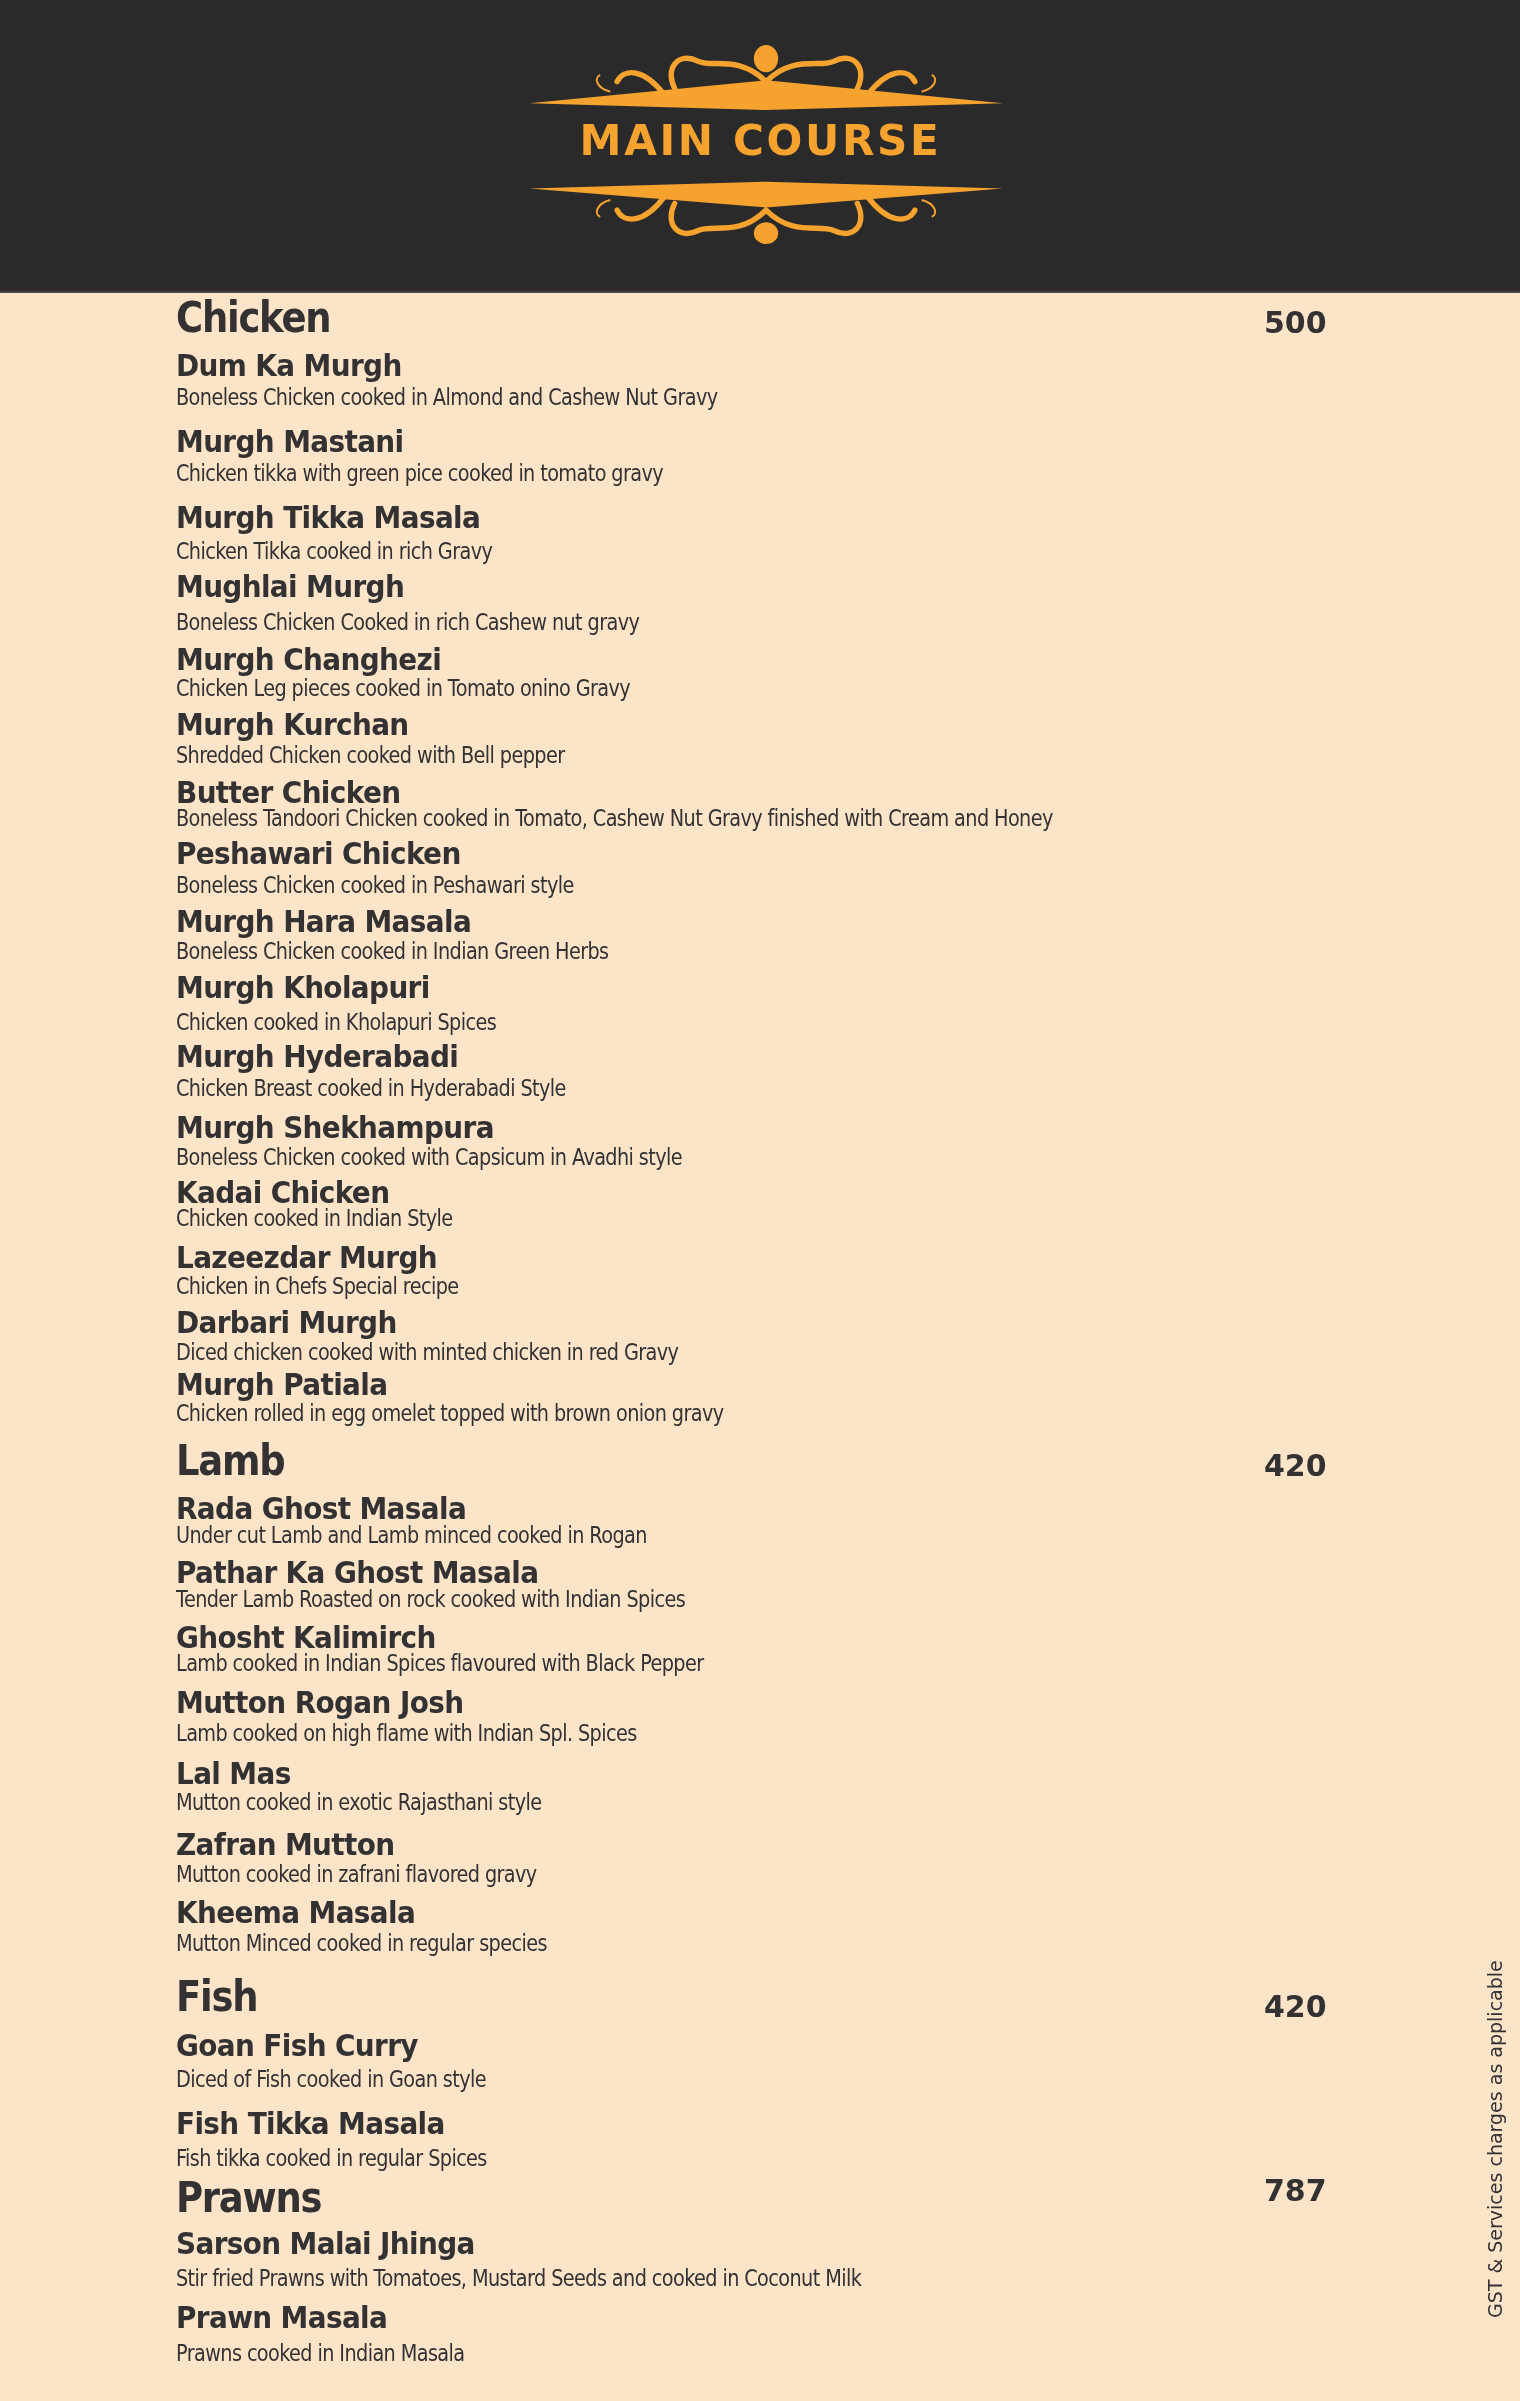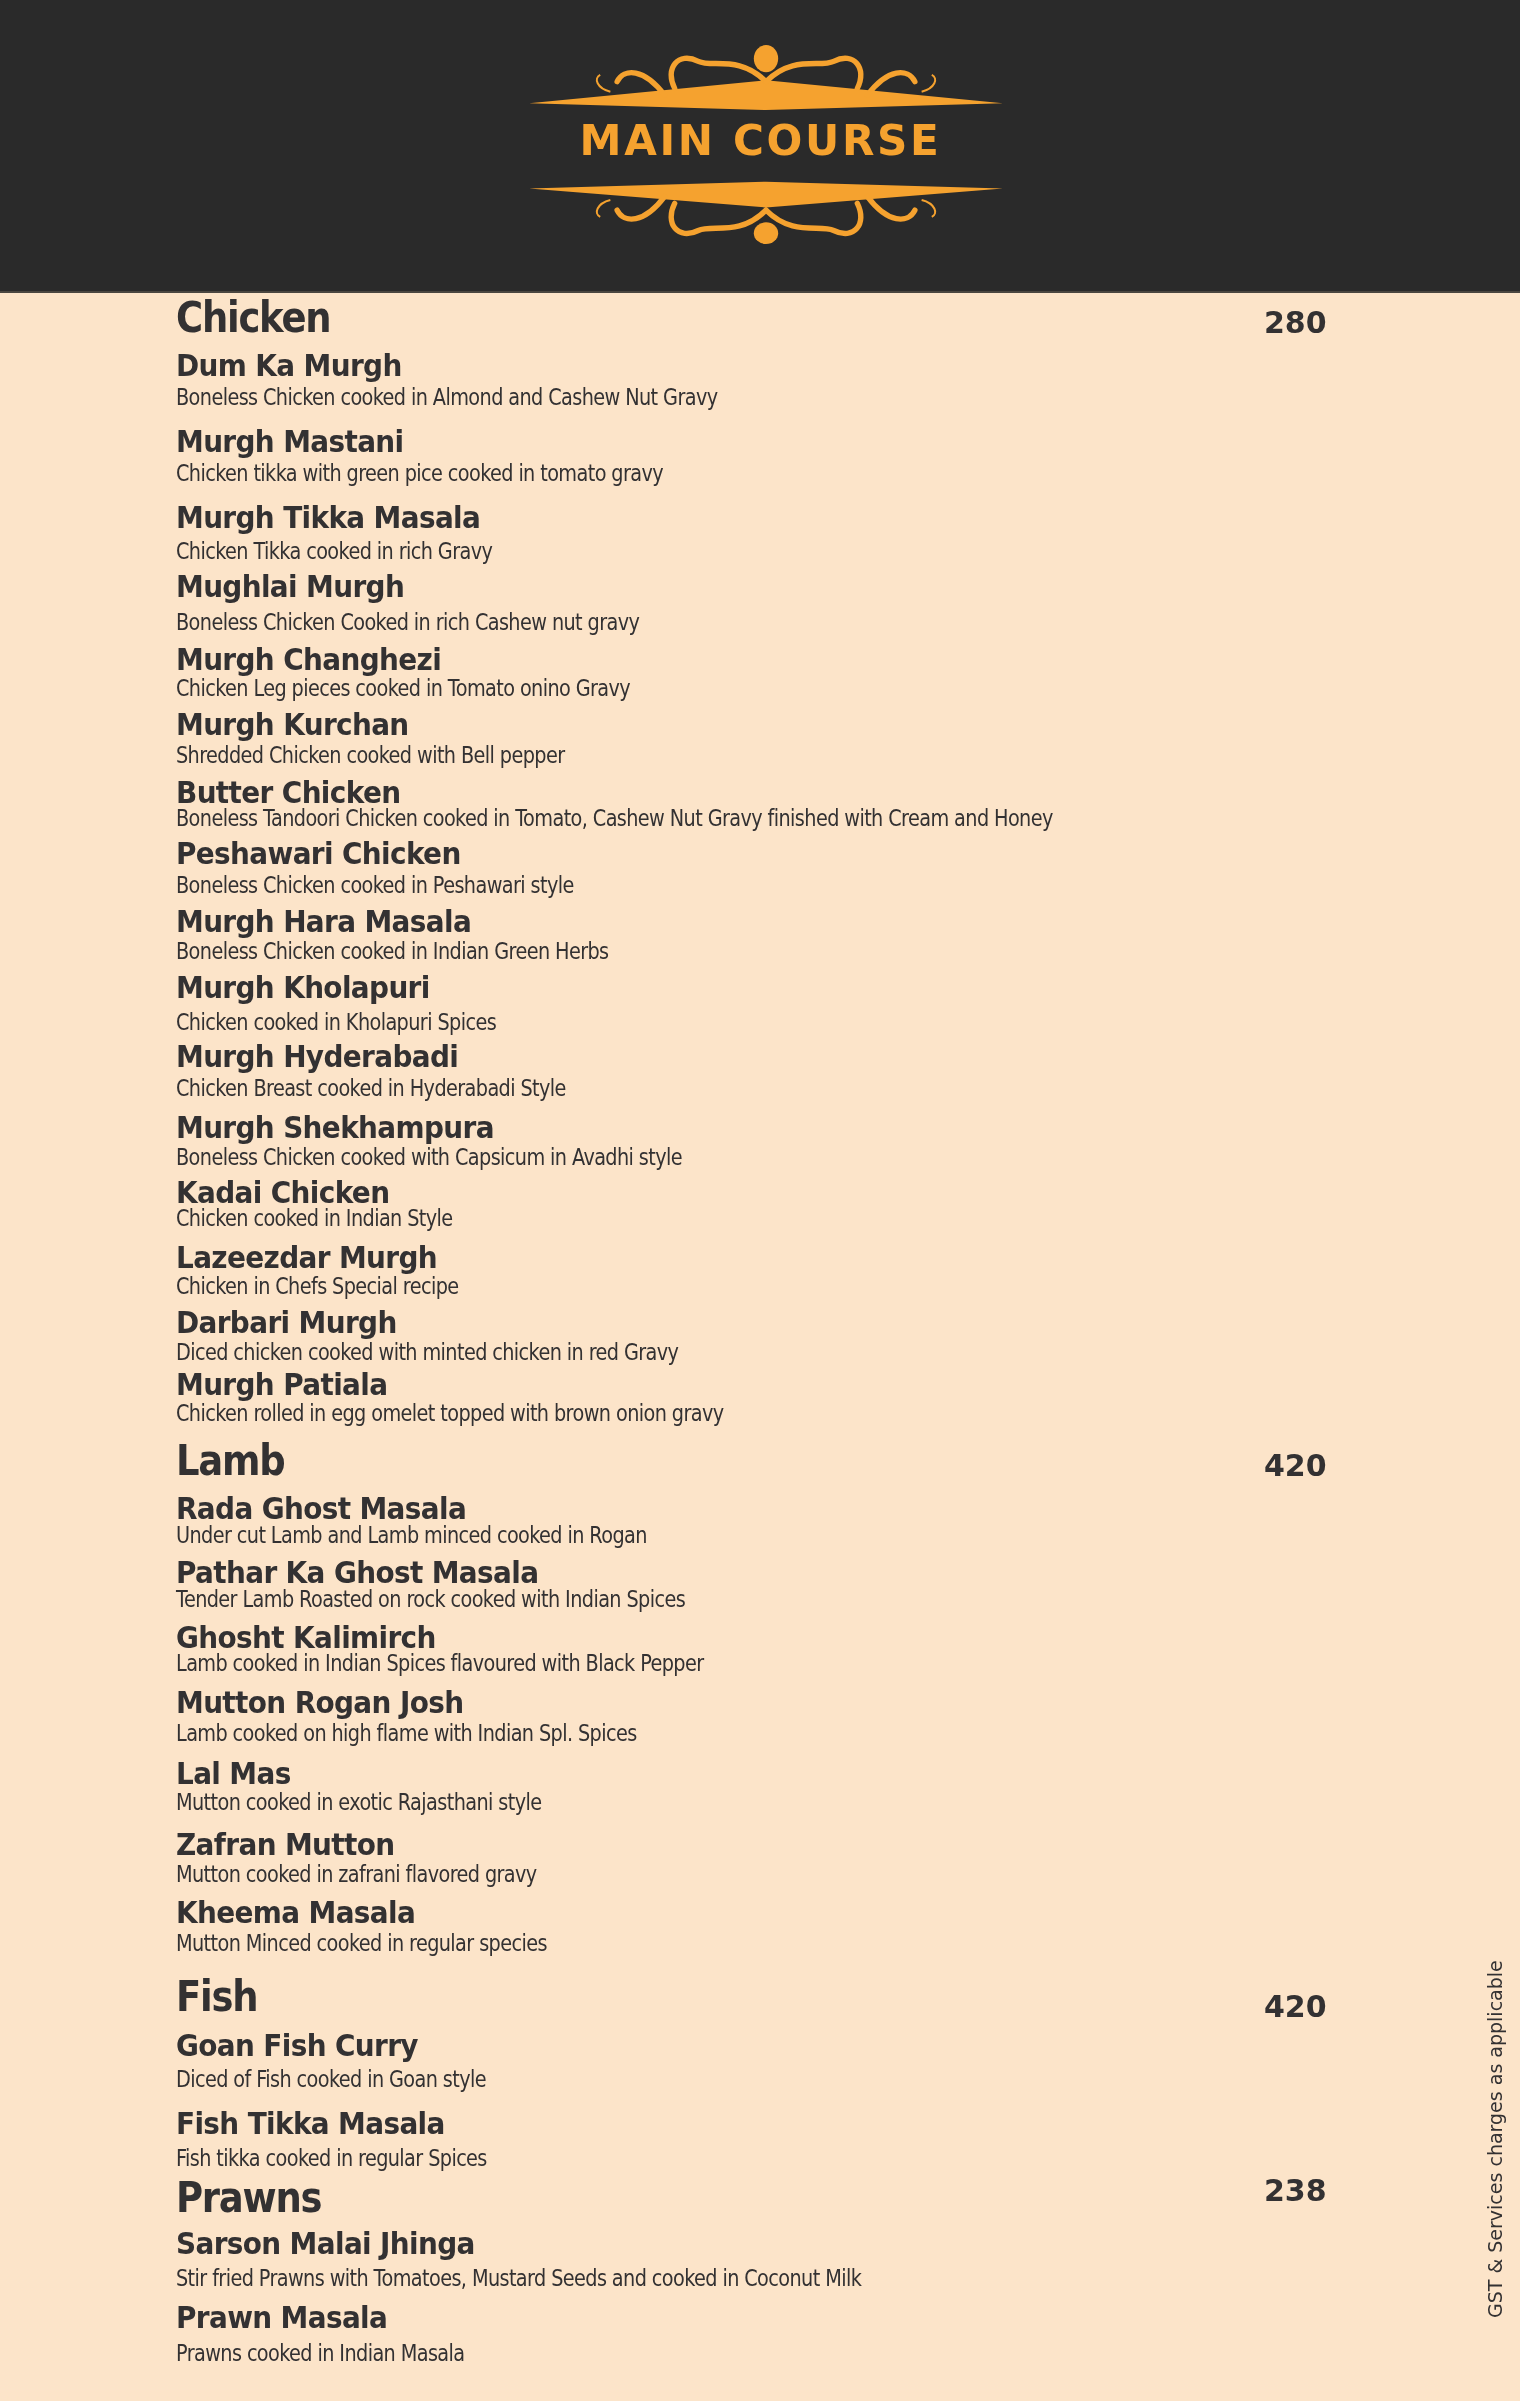--- a/index.html
+++ b/index.html
@@ -47,21 +47,21 @@
       <path d="M120,75 C100,70 95,55 105,50"></path>
       <path d="M580,75 C600,70 605,55 595,50"></path>
       <path d="M120,235 C100,240 95,255 105,260"></path>
       <path d="M580,235 C600,240 605,255 595,260"></path>
     </g>
   </svg>
   <div class="title">MAIN COURSE</div>
 </div>
 
 <div class="cat" style="top:293px">Chicken</div>
-<div class="price" style="top:305px">280</div>
+<div class="price" style="top:305px">500</div>
 
 <div class="dish" style="top:347px">Dum Ka Murgh</div>
 <div class="desc" style="top:384px">Boneless Chicken cooked in Almond and Cashew Nut Gravy</div>
 <div class="dish" style="top:423px">Murgh Mastani</div>
 <div class="desc" style="top:460px">Chicken tikka with green pice cooked in tomato  gravy</div>
 <div class="dish" style="top:499px">Murgh Tikka Masala</div>
 <div class="desc" style="top:538px">Chicken Tikka cooked in rich Gravy</div>
 <div class="dish" style="top:568px">Mughlai Murgh</div>
 <div class="desc" style="top:609px">Boneless Chicken Cooked in rich Cashew nut gravy</div>
 <div class="dish" style="top:641px">Murgh Changhezi</div>
@@ -109,21 +109,21 @@
 
 <div class="cat" style="top:1972px">Fish</div>
 <div class="price" style="top:1989px">420</div>
 
 <div class="dish" style="top:2027px">Goan Fish Curry</div>
 <div class="desc" style="top:2066px">Diced  of Fish cooked in Goan style</div>
 <div class="dish" style="top:2105px">Fish Tikka Masala</div>
 <div class="desc" style="top:2145px">Fish tikka cooked in regular Spices</div>
 
 <div class="cat" style="top:2173px">Prawns</div>
-<div class="price" style="top:2173px">238</div>
+<div class="price" style="top:2173px">787</div>
 
 <div class="dish" style="top:2225px">Sarson Malai Jhinga</div>
 <div class="desc" style="top:2265px">Stir fried Prawns with Tomatoes, Mustard Seeds and cooked in Coconut Milk</div>
 <div class="dish" style="top:2299px">Prawn Masala</div>
 <div class="desc" style="top:2340px">Prawns cooked in Indian Masala</div>
 
 <div class="note">GST &amp; Services charges  as applicable</div>
 
 
 </body></html>

